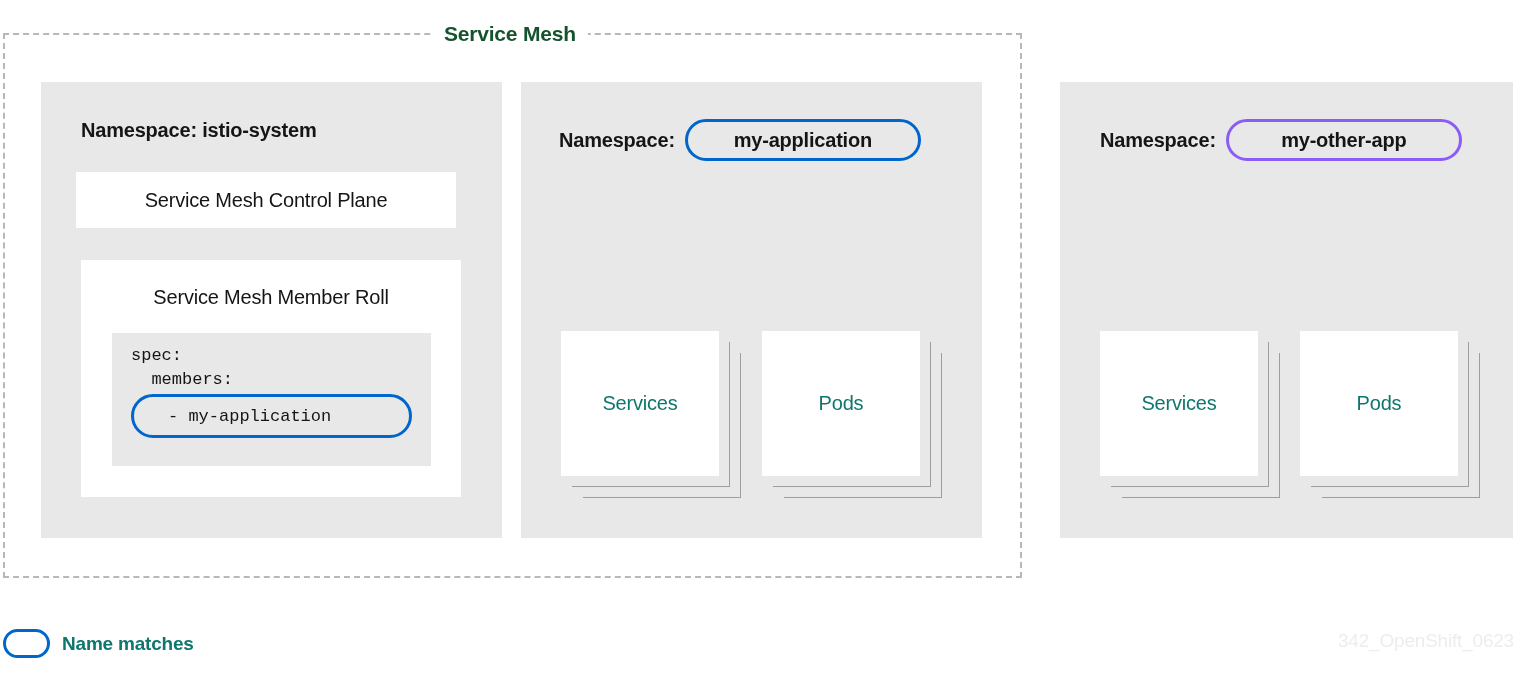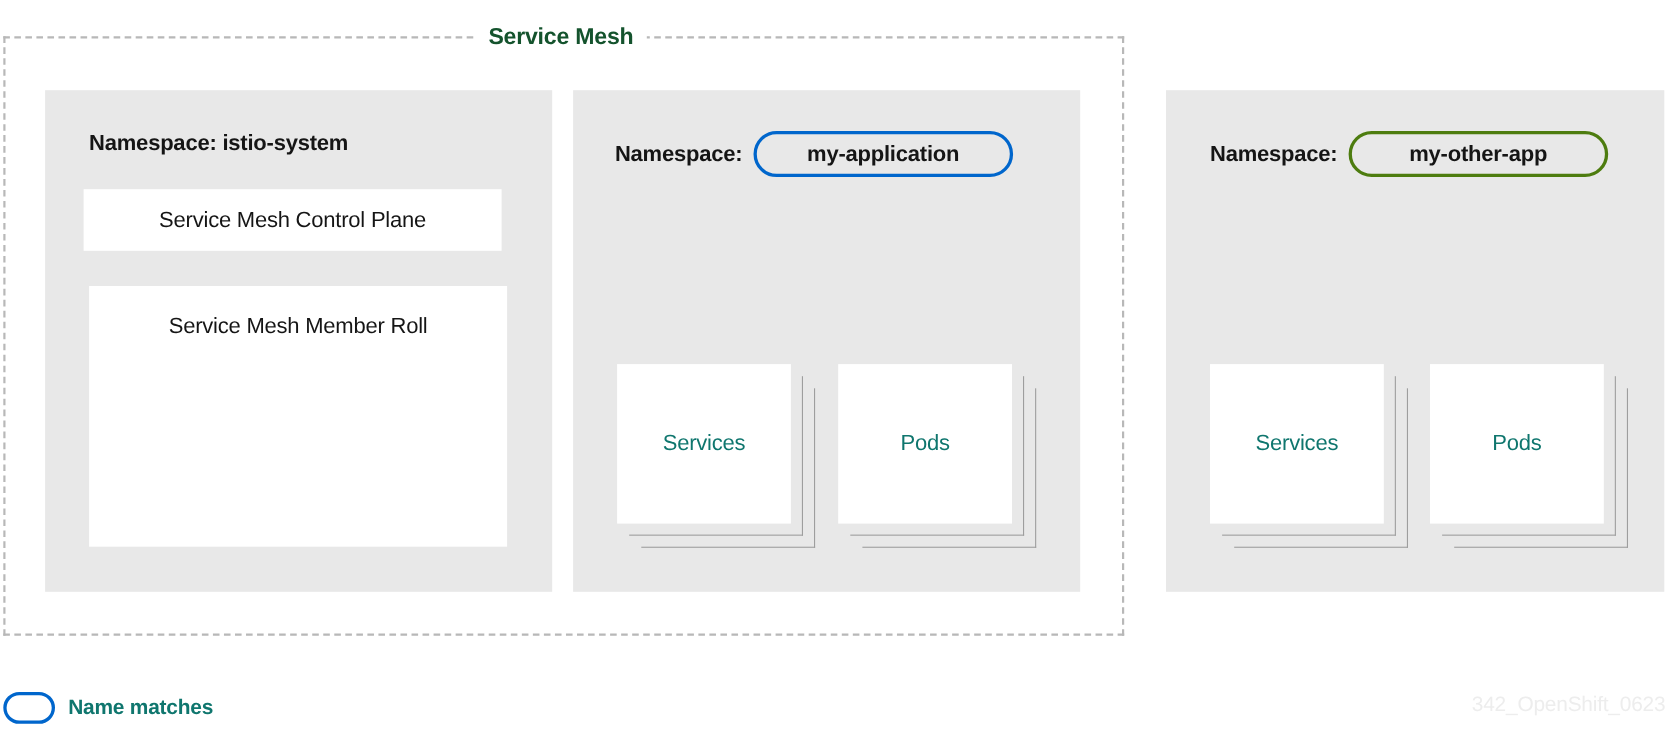--- a/index.html
+++ b/index.html
@@ -73,21 +73,21 @@
     height: 42px;
     padding: 0 26px;
     border-radius: 21px;
     box-sizing: border-box;
     font-size: 20px;
     font-weight: bold;
     letter-spacing: -0.2px;
     background: transparent;
   }
   .pill-blue   { border: 3px solid #0066cc; min-width: 236px; }
-  .pill-orange { border: 3px solid #4d7c0f; min-width: 236px; }
+  .pill-orange { border: 3px solid #8b5cf6; min-width: 236px; }
 
   
   .white-card {
     position: absolute;
     background: #ffffff;
     box-sizing: border-box;
   }
   #card-control-plane {
     left: 76px; top: 172px; width: 380px; height: 56px;
     display: flex; align-items: center; justify-content: center;
@@ -231,20 +231,25 @@
 <div class="ns-header" id="header-istio">
   <span>Namespace: istio-system</span>
 </div>
 
 <div class="white-card" id="card-control-plane">
   <span class="card-title">Service Mesh Control Plane</span>
 </div>
 
 <div class="white-card" id="card-member-roll">
   <div class="card-title" id="member-roll-title">Service Mesh Member Roll</div>
+  <div class="code-block">
+    <div class="code-line" id="code-line-1">spec:</div>
+    <div class="code-line" id="code-line-2">  members:</div>
+    <div class="code-pill">- my-application</div>
+  </div>
 </div>
 
 <div class="ns-panel" id="panel-myapp"></div>
 <div class="ns-header" id="header-myapp">
   <span class="ns-label">Namespace:</span>
   <span class="pill pill-blue">my-application</span>
 </div>
 
 <div class="stack" id="stack-services-myapp">
   <div class="layer layer-back"></div>

